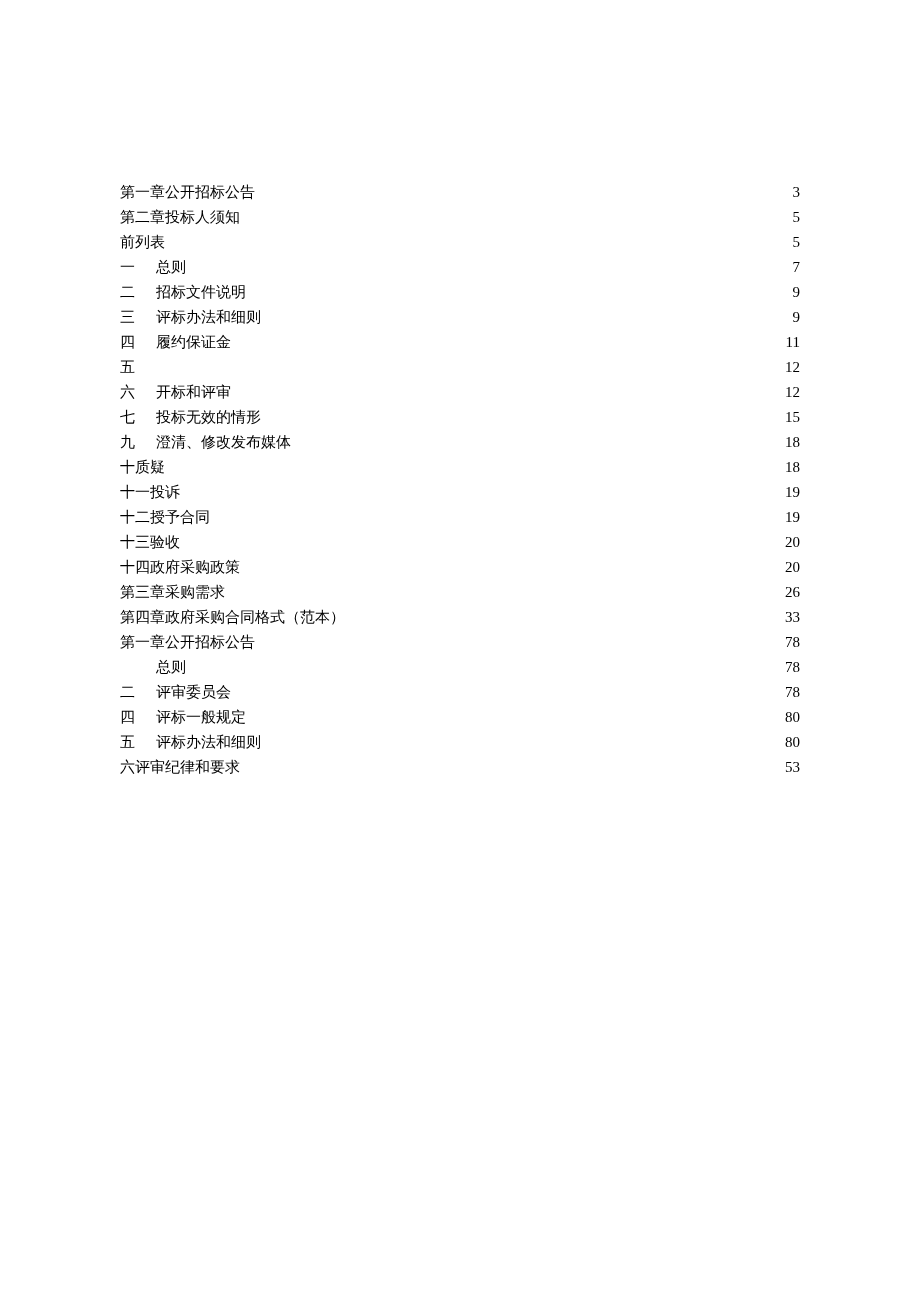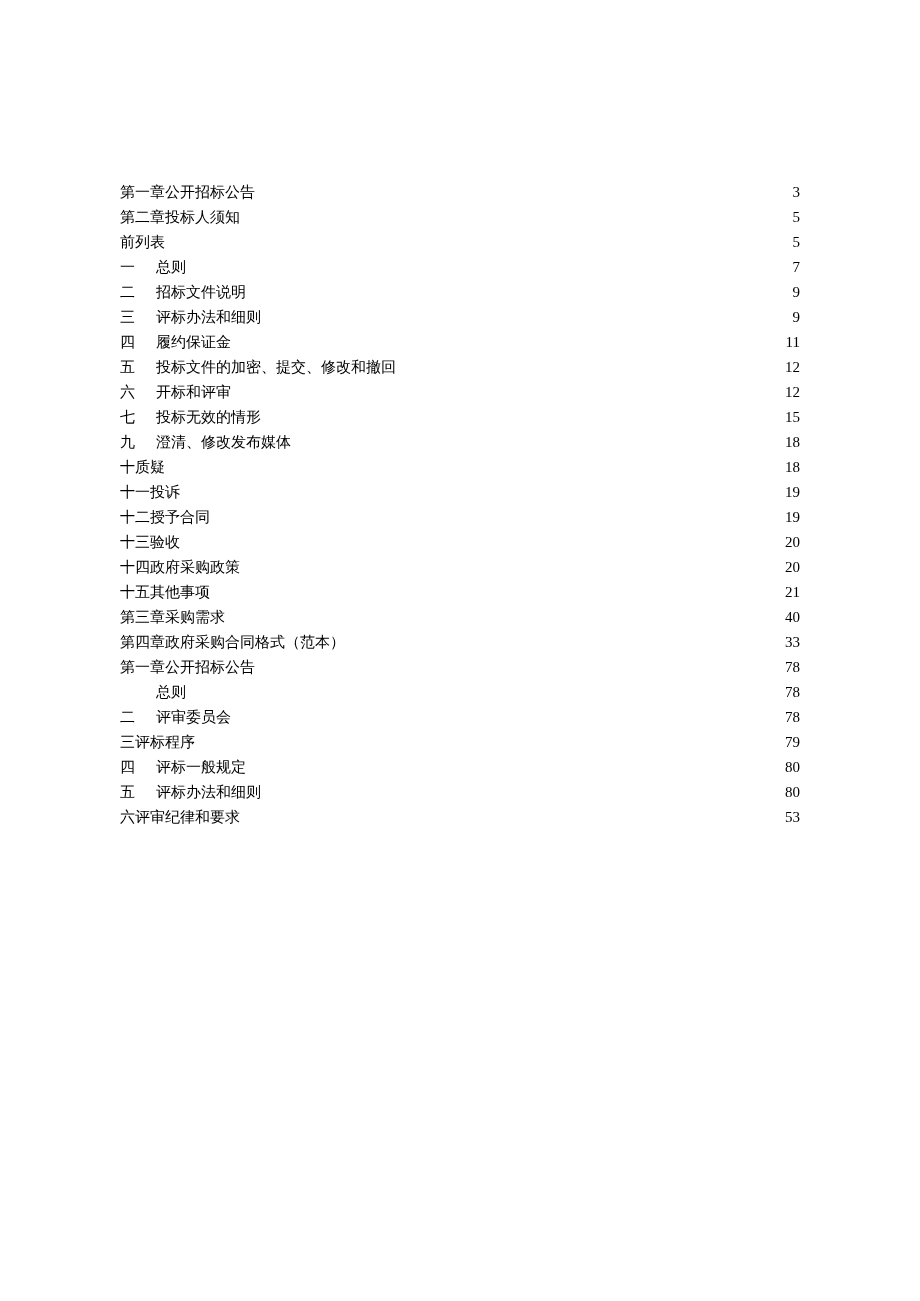--- a/index.html
+++ b/index.html
@@ -92,21 +92,20 @@
       <span class="toc-page">9</span>
     </div>
     <div class="toc-entry">
       <span class="toc-number">四</span>
       <span class="toc-title">履约保证金</span>
       <span class="toc-dots"></span>
       <span class="toc-page">11</span>
     </div>
     <div class="toc-entry">
       <span class="toc-number">五</span>
-      <span class="toc-title">投标文件的加密、提交、修改和撤回</span>
       <span class="toc-dots"></span>
       <span class="toc-page">12</span>
     </div>
     <div class="toc-entry">
       <span class="toc-number">六</span>
       <span class="toc-title">开标和评审</span>
       <span class="toc-dots"></span>
       <span class="toc-page">12</span>
     </div>
     <div class="toc-entry">
@@ -140,28 +139,23 @@
       <span class="toc-title">十三验收</span>
       <span class="toc-dots"></span>
       <span class="toc-page">20</span>
     </div>
     <div class="toc-entry">
       <span class="toc-title">十四政府采购政策</span>
       <span class="toc-dots"></span>
       <span class="toc-page">20</span>
     </div>
     <div class="toc-entry">
-      <span class="toc-title">十五其他事项</span>
-      <span class="toc-dots"></span>
-      <span class="toc-page">21</span>
-    </div>
-    <div class="toc-entry">
       <span class="toc-title">第三章采购需求</span>
       <span class="toc-dots"></span>
-      <span class="toc-page">40</span>
+      <span class="toc-page">26</span>
     </div>
     <div class="toc-entry">
       <span class="toc-title">第四章政府采购合同格式（范本）</span>
       <span class="toc-dots"></span>
       <span class="toc-page">33</span>
     </div>
     <div class="toc-entry">
       <span class="toc-title">第一章公开招标公告</span>
       <span class="toc-dots"></span>
       <span class="toc-page">78</span>
@@ -172,25 +166,20 @@
       <span class="toc-dots"></span>
       <span class="toc-page">78</span>
     </div>
     <div class="toc-entry">
       <span class="toc-number">二</span>
       <span class="toc-title">评审委员会</span>
       <span class="toc-dots"></span>
       <span class="toc-page">78</span>
     </div>
     <div class="toc-entry">
-      <span class="toc-title">三评标程序</span>
-      <span class="toc-dots"></span>
-      <span class="toc-page">79</span>
-    </div>
-    <div class="toc-entry">
       <span class="toc-number">四</span>
       <span class="toc-title">评标一般规定</span>
       <span class="toc-dots"></span>
       <span class="toc-page">80</span>
     </div>
     <div class="toc-entry">
       <span class="toc-number">五</span>
       <span class="toc-title">评标办法和细则</span>
       <span class="toc-dots"></span>
       <span class="toc-page">80</span>

